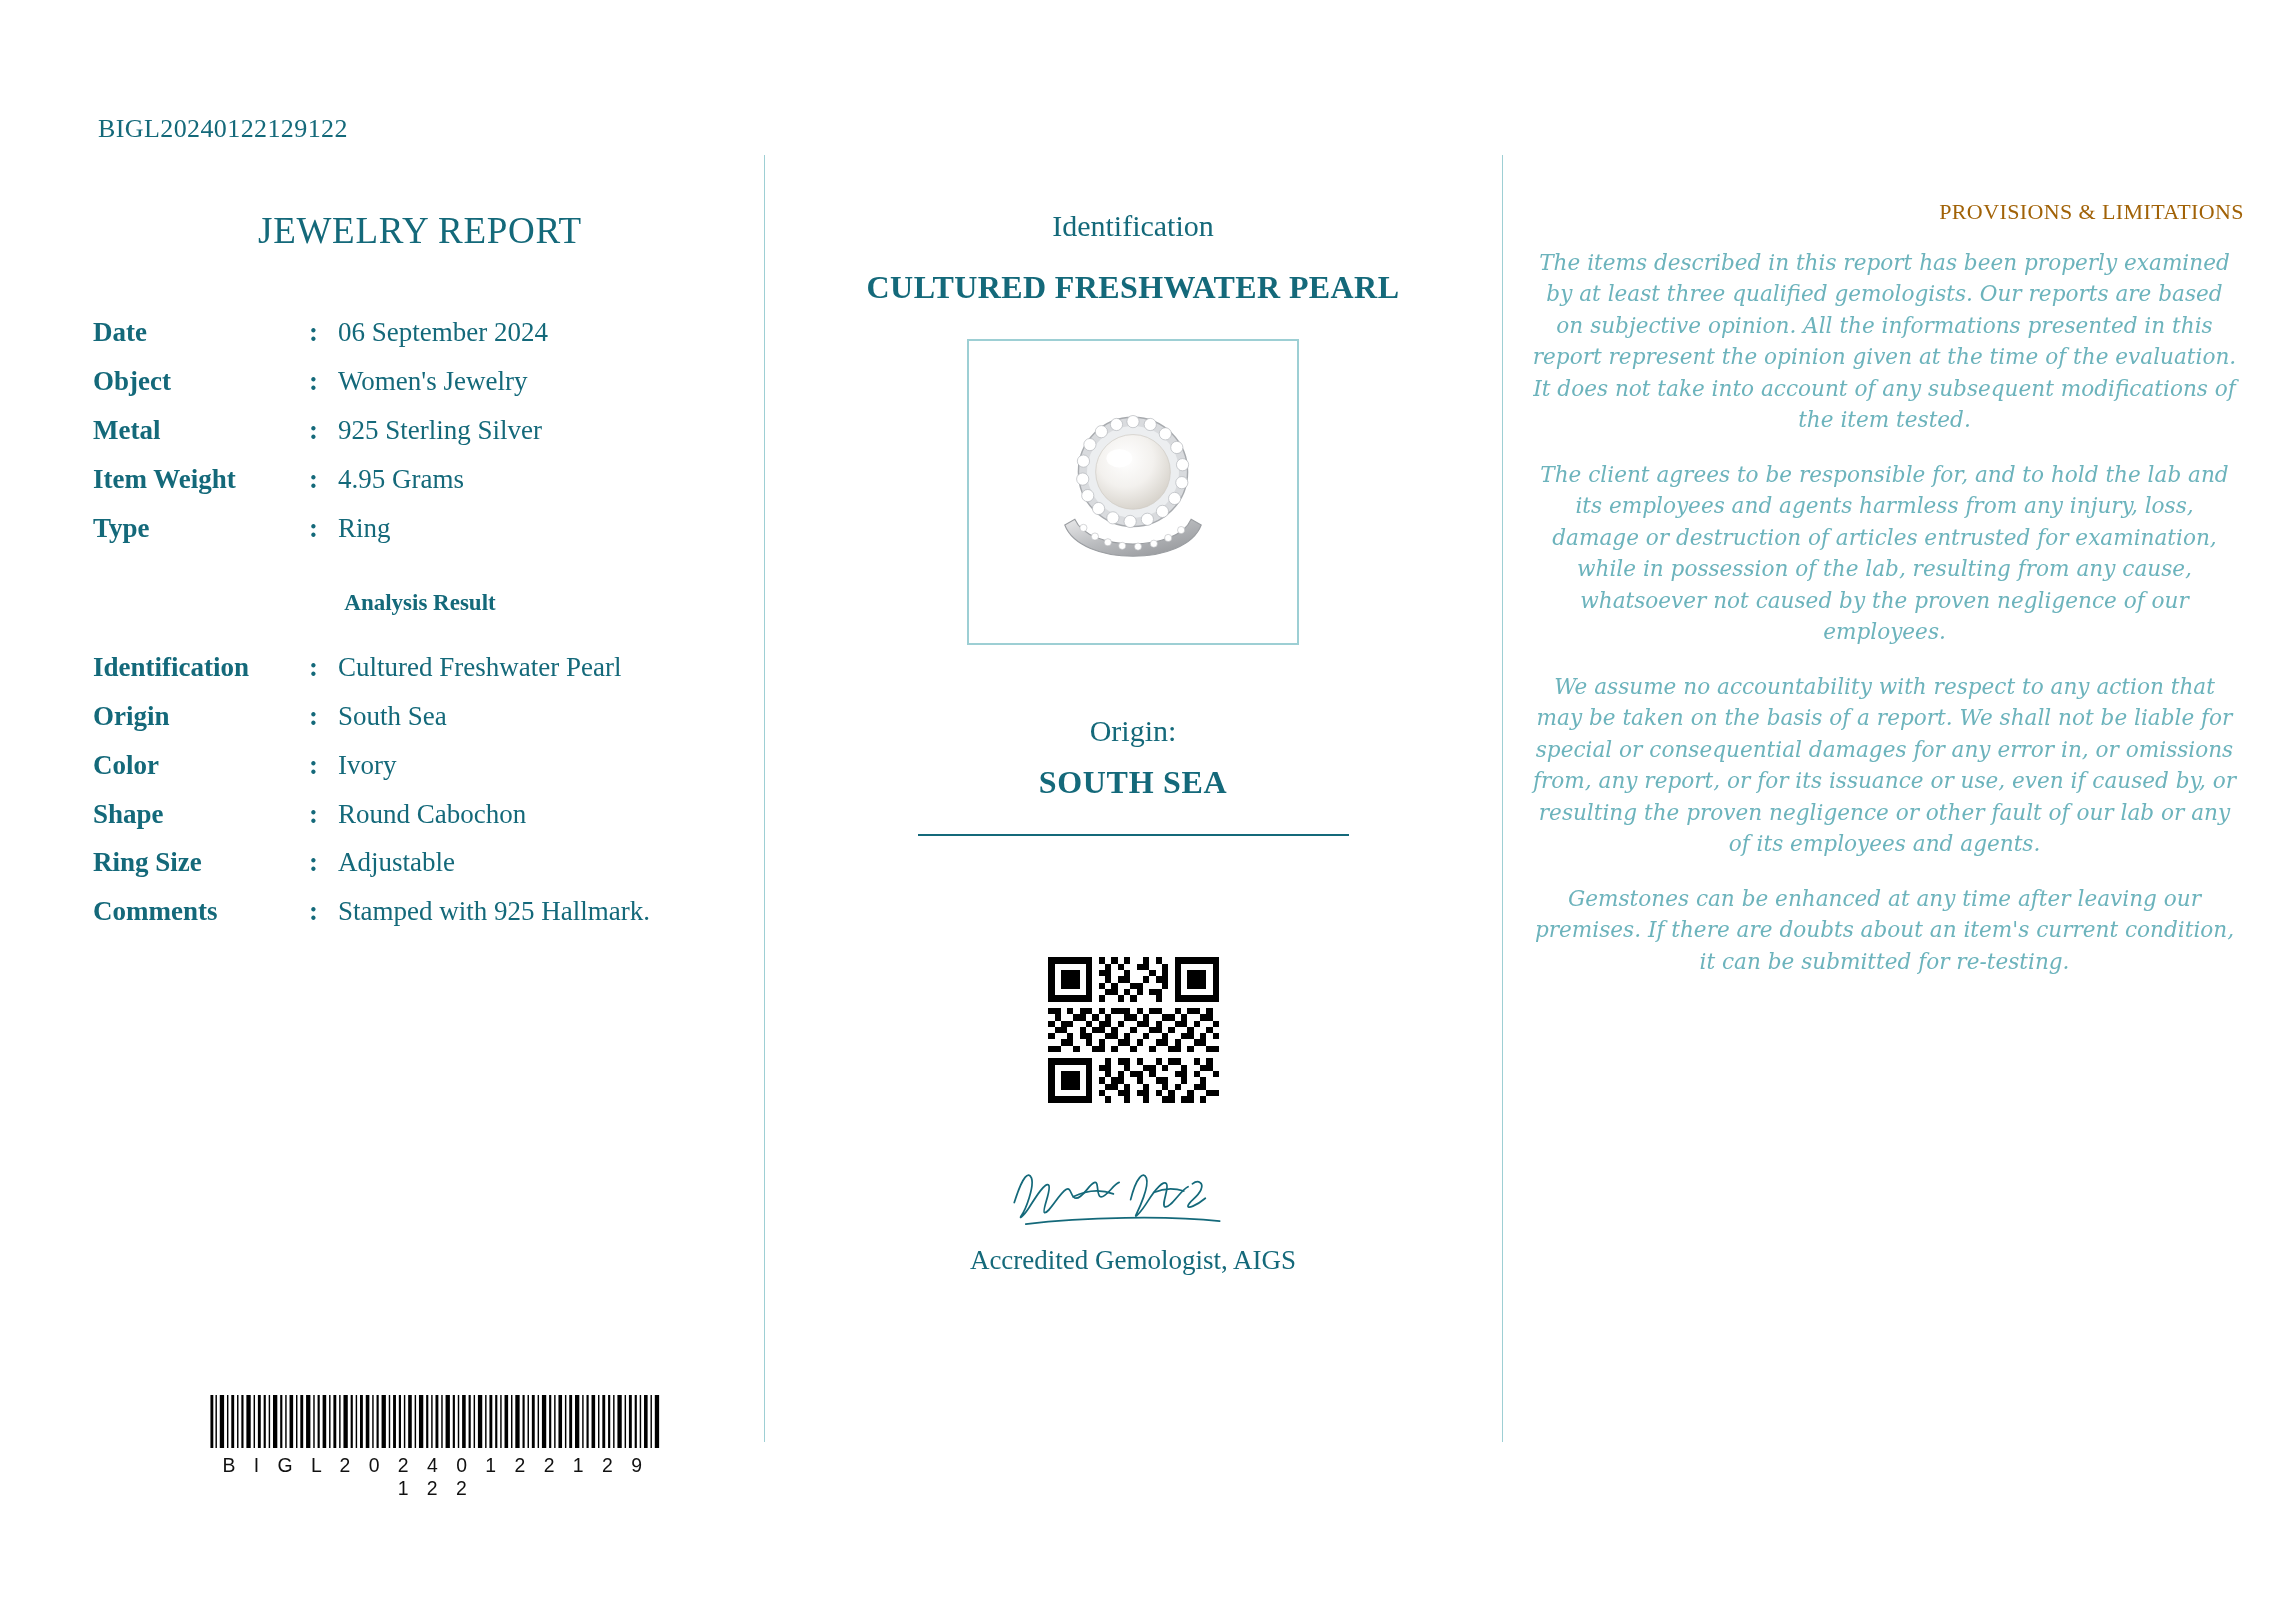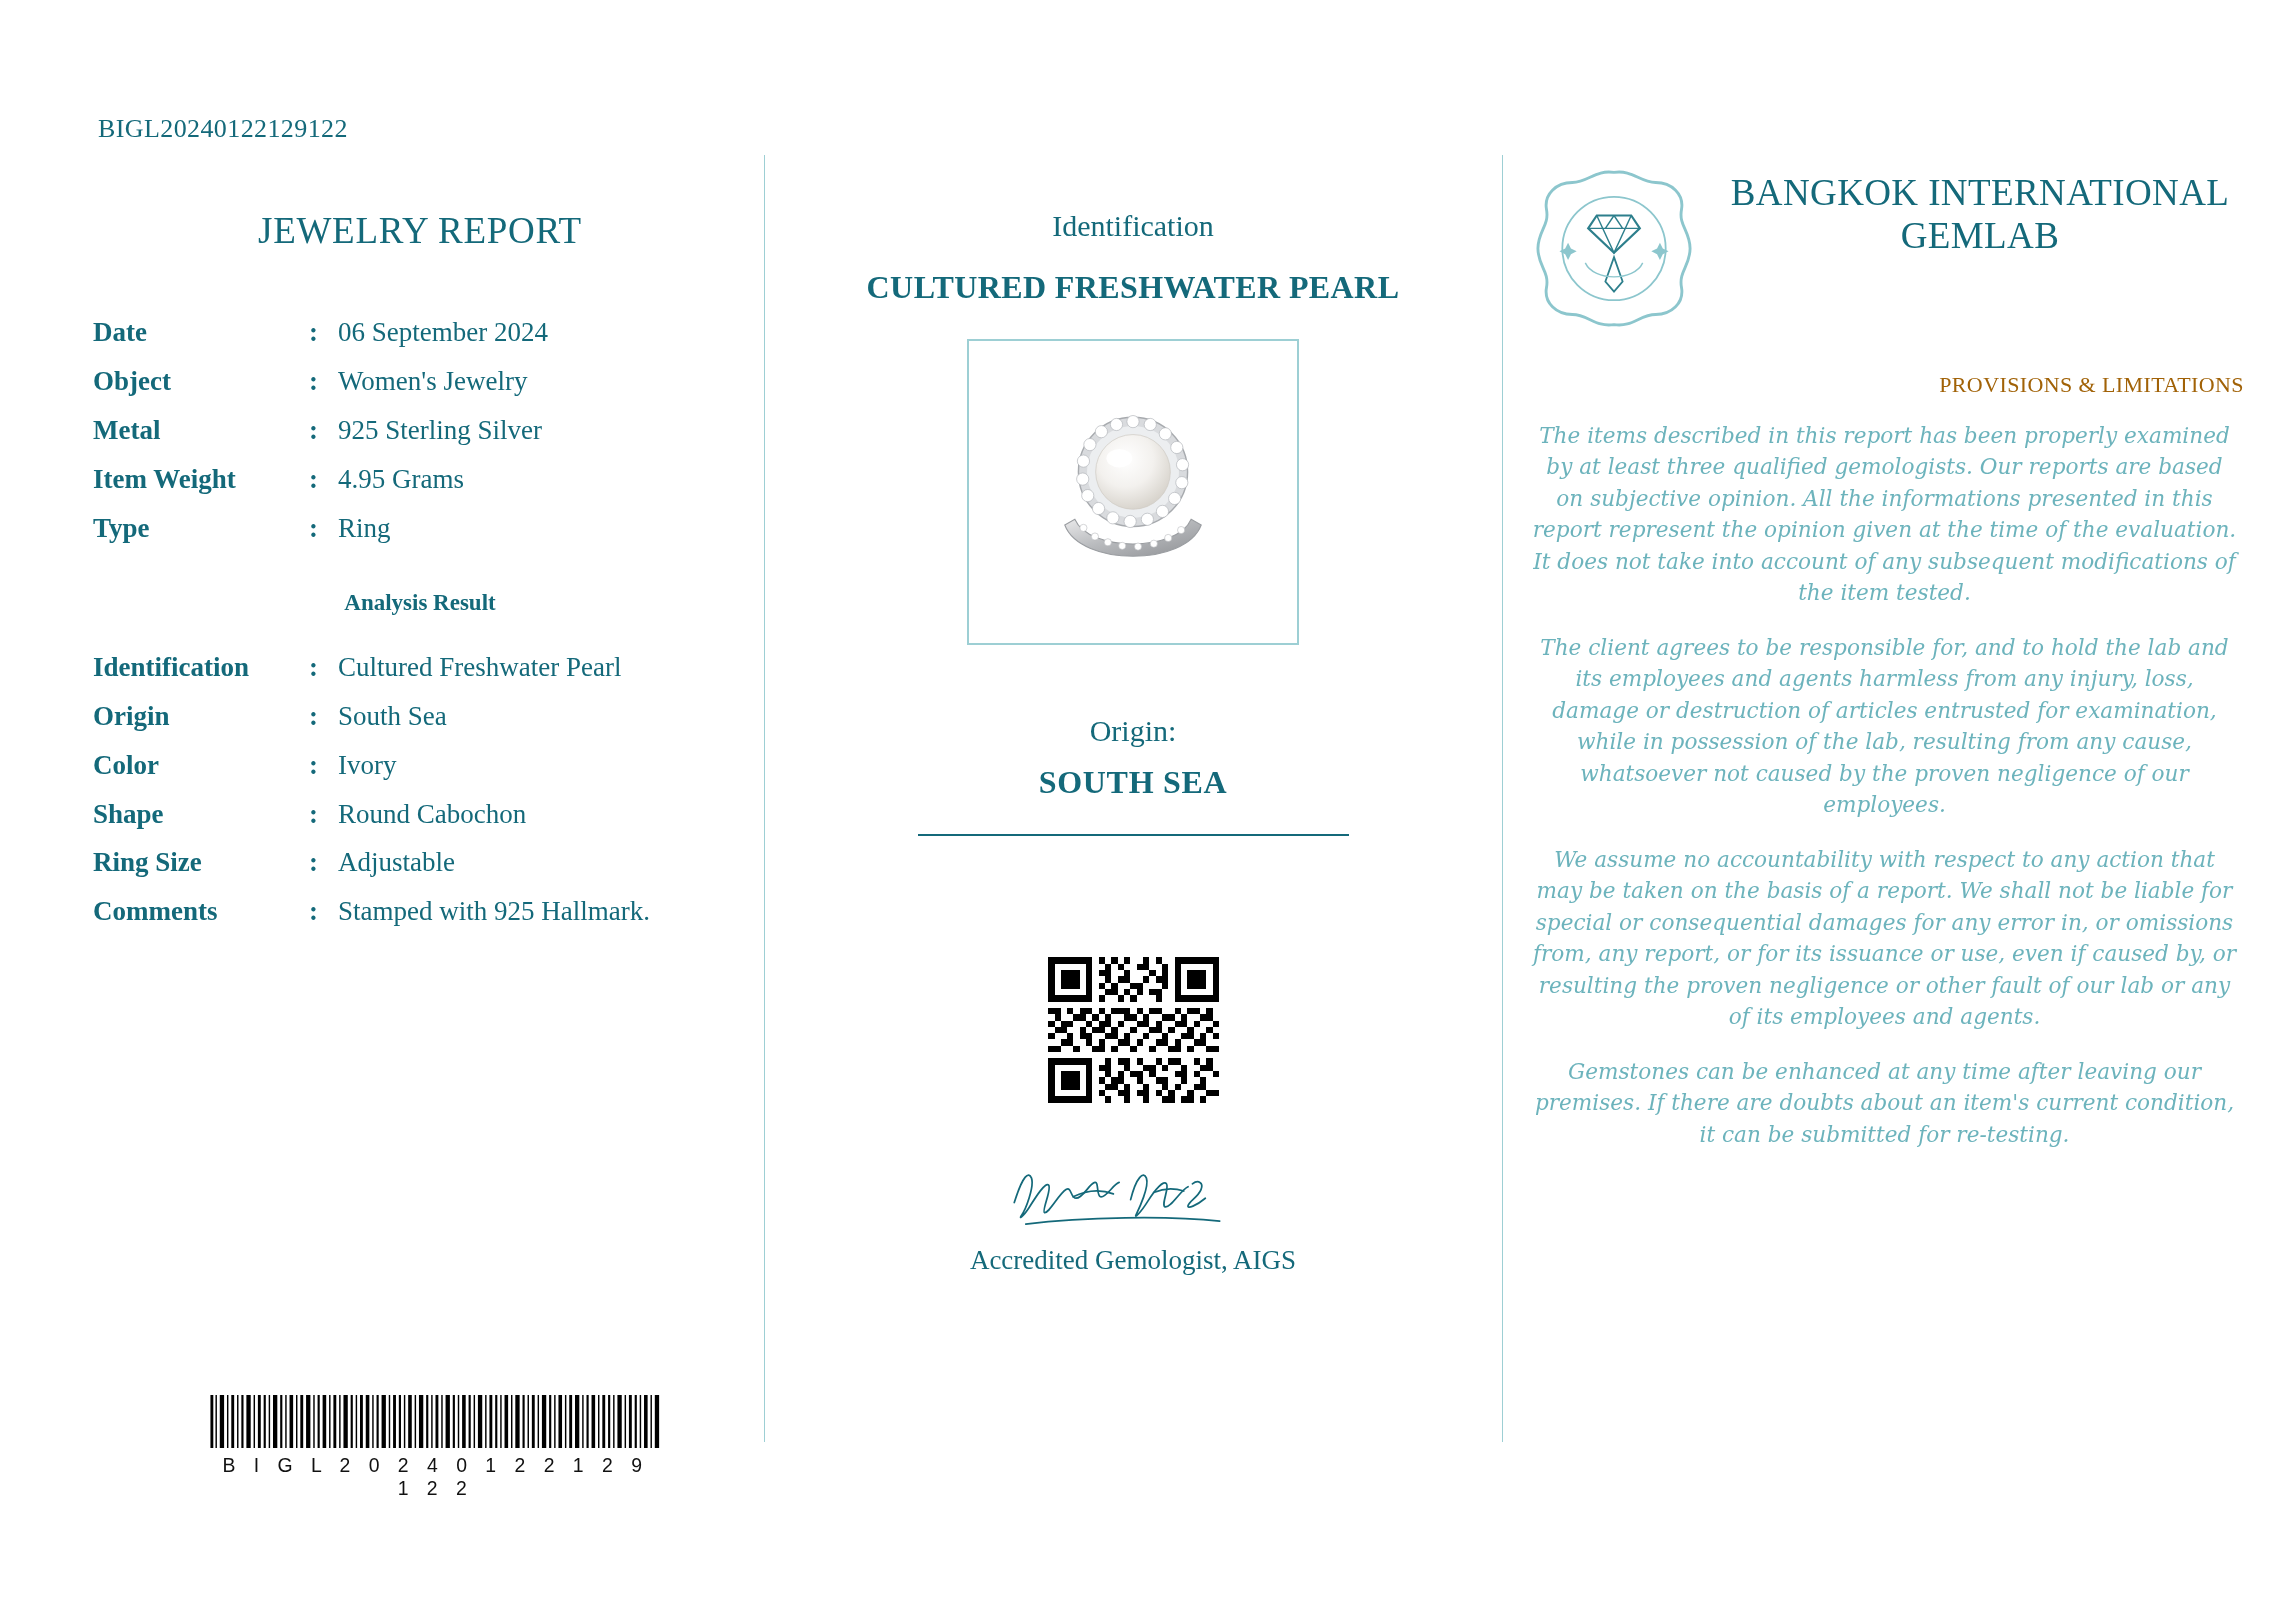--- a/index.html
+++ b/index.html
@@ -640,35 +640,20 @@
           <path d="M208 48 C222 42 238 42 250 46"></path>
           <path d="M262 36 C270 30 278 34 274 44 C270 54 258 60 256 66 C254 72 268 66 280 56"></path>
           <path d="M30 92 C110 82 230 80 300 88"></path>
         </g>
       </svg>
     </div>
     <div class="gemologist">Accredited Gemologist, AIGS</div>
   </div>
 
   <div class="col-right">
-    <div class="brand-row">
-      <svg width="178" height="173" viewBox="0 0 248 240">
-        <path d="M124 14 C150 10 160 28 182 28 C204 28 222 44 218 66 C214 88 230 96 230 120 C230 144 214 152 218 174 C222 196 204 212 182 212 C160 212 150 230 124 226 C98 230 88 212 66 212 C44 212 26 196 30 174 C34 152 18 144 18 120 C18 96 34 88 30 66 C26 44 44 28 66 28 C88 28 98 10 124 14 Z" fill="#ffffff" stroke="#8cc6cd" stroke-width="4"></path>
-        <circle cx="124" cy="120" r="72" fill="none" stroke="#8cc6cd" stroke-width="2.5"></circle>
-        <path d="M100 74 L148 74 L160 92 L124 126 L88 92 Z" fill="none" stroke="#2d7f8c" stroke-width="3"></path>
-        <path d="M88 92 L160 92 M100 74 L124 126 L148 74 M112 92 L124 74 M136 92 L124 74" stroke="#2d7f8c" stroke-width="2" fill="none"></path>
-        <path d="M124 132 L136 166 L124 180 L112 166 Z" fill="none" stroke="#2d7f8c" stroke-width="2.5"></path>
-        <path d="M84 140 C96 166 152 166 164 140" fill="none" stroke="#8cc6cd" stroke-width="2"></path>
-        <g fill="#8cc6cd">
-          <path d="M60 112 l4 8 l8 4 l-8 4 l-4 8 l-4 -8 l-8 -4 l8 -4 Z"></path>
-          <path d="M188 112 l4 8 l8 4 l-8 4 l-4 8 l-4 -8 l-8 -4 l8 -4 Z"></path>
-        </g>
-      </svg>
-      <div class="brand-name">BANGKOK INTERNATIONAL GEMLAB</div>
-    </div>
 
     <div class="prov-title">PROVISIONS &amp; LIMITATIONS</div>
 
     <div class="prov-body">
       <p>The items described in this report has been properly examined by at least three qualified gemologists. Our reports are based on subjective opinion. All the informations presented in this report represent the opinion given at the time of the evaluation. It does not take into account of any subsequent modifications of the item tested.</p>
       <p>The client agrees to be responsible for, and to hold the lab and its employees and agents harmless from any injury, loss, damage or destruction of articles entrusted for examination, while in possession of the lab, resulting from any cause, whatsoever not caused by the proven negligence of our employees.</p>
       <p>We assume no accountability with respect to any action that may be taken on the basis of a report. We shall not be liable for special or consequential damages for any error in, or omissions from, any report, or for its issuance or use, even if caused by, or resulting the proven negligence or other fault of our lab or any of its employees and agents.</p>
       <p>Gemstones can be enhanced at any time after leaving our premises. If there are doubts about an item's current condition, it can be submitted for re-testing.</p>
     </div>
   </div>

